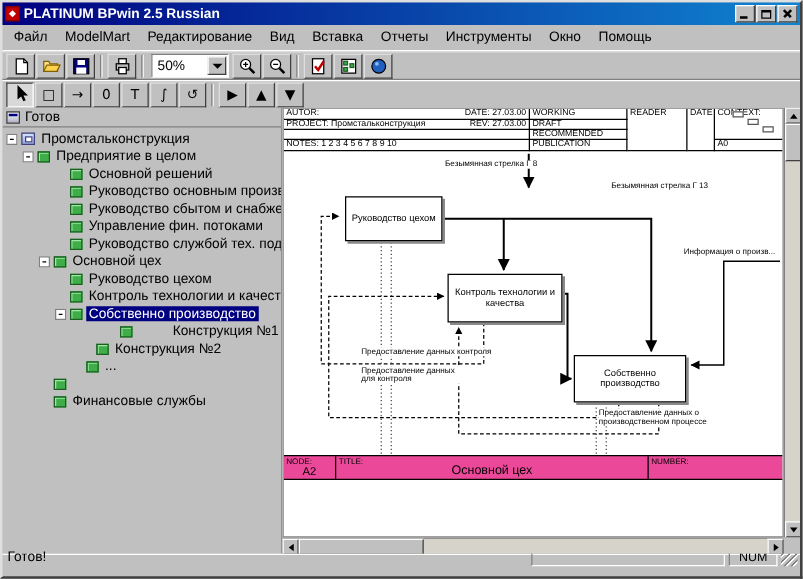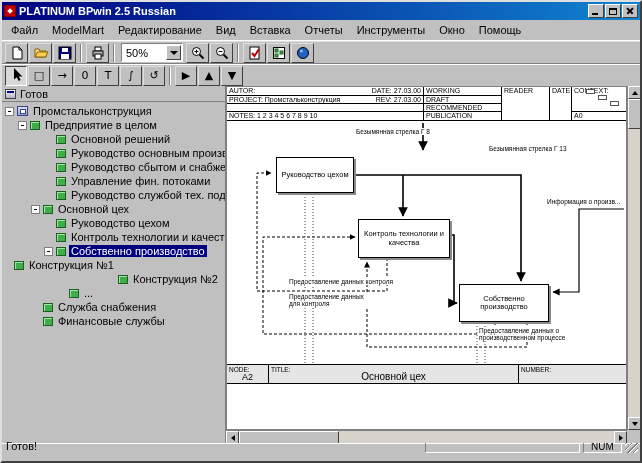--- a/index.html
+++ b/index.html
@@ -117,21 +117,21 @@
 
   .abox { position: absolute; z-index: 3; background: #fff; border: 1.5px solid #000;
           box-shadow: 2px 2px 0 #8a8a8a; display: flex; align-items: center; justify-content: center;
           text-align: center; font-size: 7.5px; line-height: 8.5px; padding: 2px; }
   .b1 { left: 49px; top: 70px; width: 78px; height: 36px; }
   .b2 { left: 131px; top: 132px; width: 92px; height: 39px; }
   .b3 { left: 232px; top: 197px; width: 90px; height: 38px; }
 
   .kfoot { position: absolute; left: 0; right: 0; top: 277px; height: 20px; z-index: 4;
            display: grid; grid-template-columns: 42px 250px 1fr;
-           border-top: 1px solid #000; border-bottom: 1px solid #000; background: #e5e5e5; font-size: 6.5px; }
+           border-top: 1px solid #000; border-bottom: 1px solid #000; background: #ec4899; font-size: 6.5px; }
   .kf-cell { position: relative; border-right: 1px solid #000; }
   .kf-cell:last-child { border-right: none; }
   .kf-label { position: absolute; left: 2px; top: 1px; }
   .kf-value { position: absolute; left: 0; right: 0; top: 7px; text-align: center; font-size: 9px; }
   .kf-title-value { font-size: 10px; top: 6px; }
 
   
   .vscroll { position: absolute; top: 0; right: 0; bottom: 13px; width: 13px; background: #d6d3ca; border-left: 1px solid #808080; }
   .hscroll { position: absolute; left: 0; right: 13px; bottom: 0; height: 13px; background: #d6d3ca; border-top: 1px solid #808080; }
   .scorner { position: absolute; right: 0; bottom: 0; width: 13px; height: 13px; background: #c0c0c0; }
@@ -348,39 +348,38 @@
           <div class="tree-row" style="padding-left: 42px;">
             <span class="exp-ph"></span>
             <span class="icon-activity"></span>
             <span class="tree-label">Контроль технологии и качества</span>
           </div>
           <div class="tree-row sel" style="padding-left: 42px;">
             <span class="expander"></span>
             <span class="icon-activity"></span>
             <span class="tree-label">Собственно производство</span>
           </div>
-          <div class="tree-row" style="">
+          <div class="tree-row" style="padding-left: 55px; justify-content: space-between;">
             <span class="exp-ph"></span>
             <span class="icon-activity"></span>
             <span class="tree-label">Конструкция №1</span>
           </div>
-          <div class="tree-row" style="padding-left: 63px; margin-left: 41px;">
+          <div class="tree-row" style="padding-left: 63px;">
             <span class="exp-ph"></span>
             <span class="icon-activity"></span>
             <span class="tree-label">Конструкция №2</span>
           </div>
           <div class="tree-row" style="padding-left: 55px;">
             <span class="exp-ph"></span>
             <span class="icon-activity"></span>
             <span class="tree-label">...</span>
           </div>
           <div class="tree-row" style="padding-left: 29px;">
             <span class="exp-ph"></span>
             <span class="icon-activity"></span>
-            <span class="tree-label">Служба снабжения</span>
           </div>
           <div class="tree-row" style="padding-left: 29px;">
             <span class="exp-ph"></span>
             <span class="icon-activity"></span>
             <span class="tree-label">Финансовые службы</span>
           </div>
         </div>
     </div>
 
     <div class="diagram-pane">

